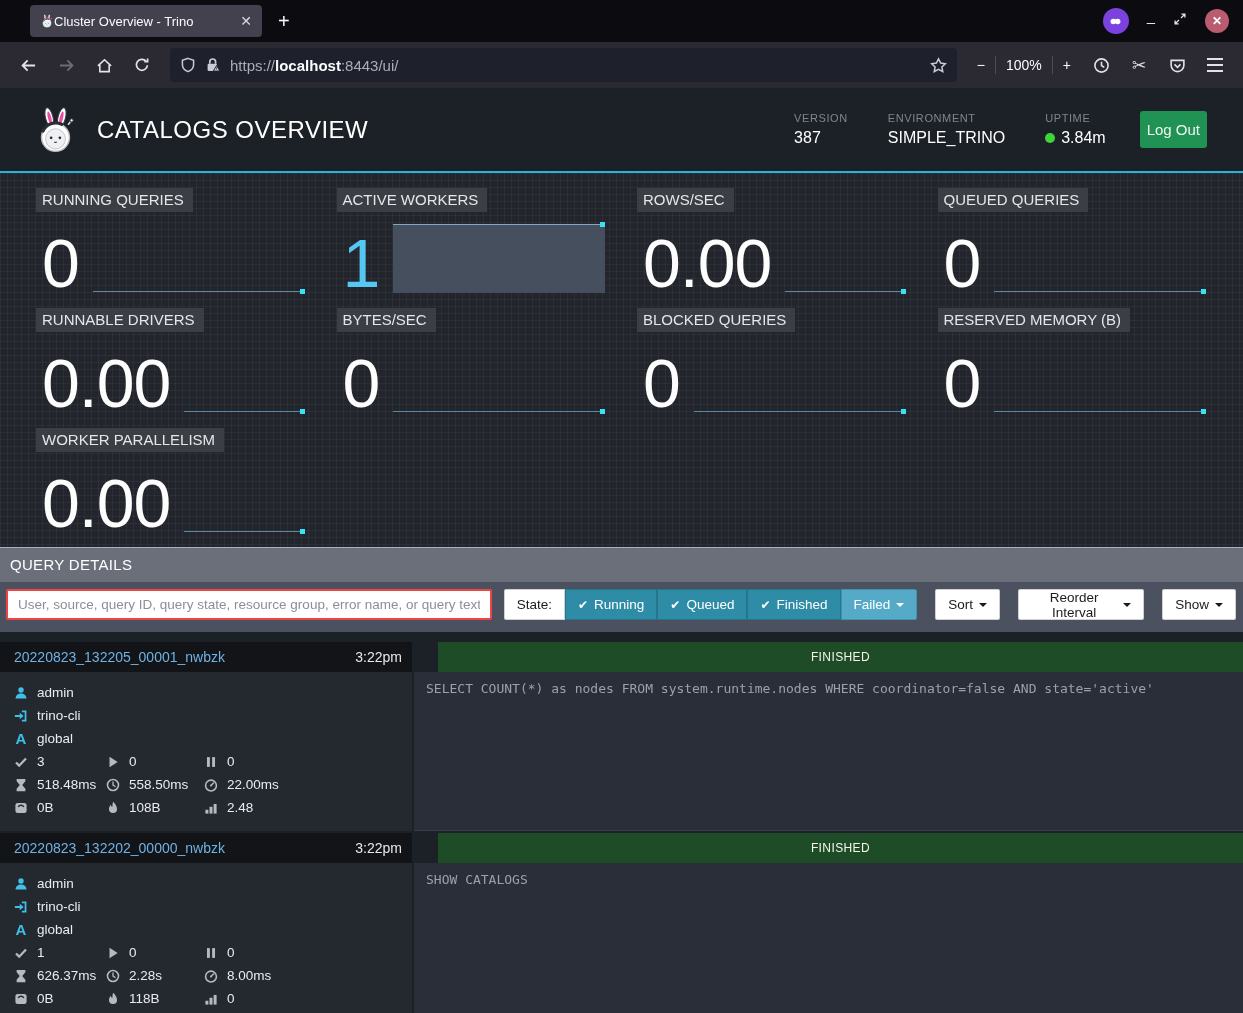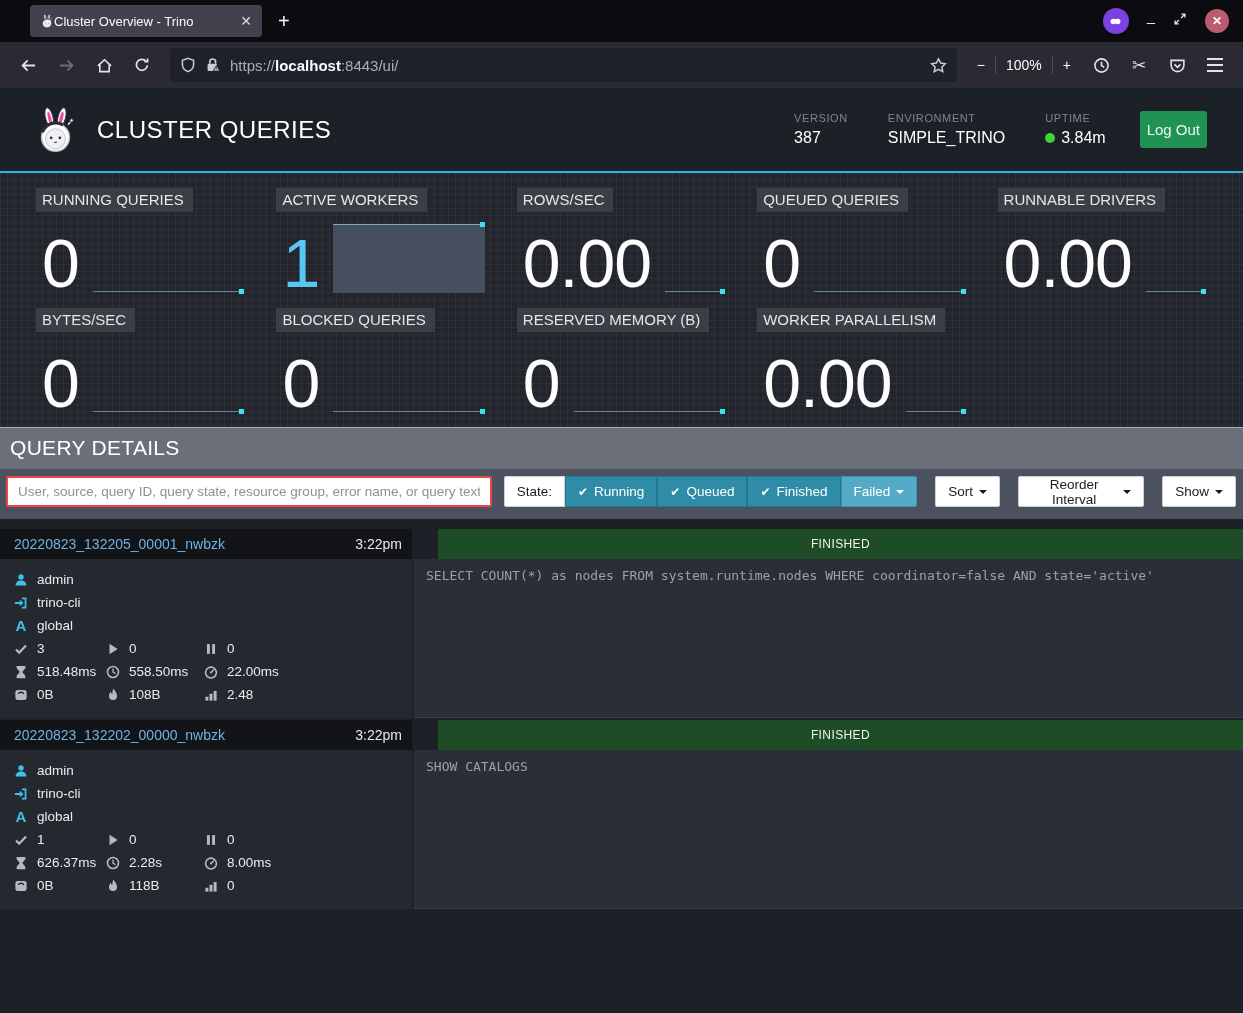--- a/index.html
+++ b/index.html
@@ -45,35 +45,35 @@
   .updot { width:10px; height:10px; border-radius:50%; background:#3ed43a; display:inline-block; }
   .logout-btn { background:#1f9254; color:#eef6f0; border:none; font-size:15px; padding:10px 7px;
                 border-radius:3px; font-family:inherit; }
 
   
   .stats-band { padding:15px 36px 12px 36px; background:#22252c;
     background-image:
       linear-gradient(rgba(255,255,255,0.045) 1px, transparent 1px),
       linear-gradient(90deg, rgba(255,255,255,0.045) 1px, transparent 1px);
     background-size:7px 7px; }
-  .stats-grid { display:grid; grid-template-columns:1fr 1fr 1fr 1fr 1fr; column-gap:31px; row-gap:13px; }
+  .stats-grid { display:grid; grid-template-columns:1fr 1fr 1fr 1fr; column-gap:31px; row-gap:13px; }
   .stat-card { position:relative; height:107px; display:flex; align-items:flex-end; }
   .stat-label { position:absolute; top:0; left:0; background:#3b3f45; color:#e4e6e8;
                 font-size:15px; padding:3px 9px 4px 6px; white-space:nowrap; z-index:2; }
   .stat-value { font-size:68px; line-height:.92; font-weight:400; color:#fdfdfd; padding-left:6px; letter-spacing:-1px; }
   .stat-value.accent { color:#56c7f2; }
   .spark { flex:1; position:relative; height:71px; margin-left:14px; margin-right:1px; }
   .spark .line { position:absolute; left:0; right:0; bottom:3px; height:1px; background:#5c87a3; }
   .spark .dot { position:absolute; right:0; bottom:1px; width:5px; height:5px; background:#39e1f5; }
   .spark.filled .fill { position:absolute; left:0; right:0; top:0; bottom:2px; background:#454f5d; border-top:1px solid #7fa9c1; }
   .spark.filled .dot { bottom:auto; top:-2px; }
 
   
   .qd-header { margin:0; background:#6a6f7a; border-top:1px solid #abb1ba; color:#fff;
-               font-size:21px; font-weight:400; padding:8px 0 9px 10px; letter-spacing:.3px; }
+               font-size:15px; font-weight:400; padding:8px 0 9px 10px; letter-spacing:.3px; }
   .qd-toolbar { background:#4c515f; display:flex; align-items:center; padding:7px 7px 12px 6px; gap:6px; }
   .search-input { width:535px; height:31px; border:2px solid #ef4444; border-radius:2px; padding:0 10px;
                   font-size:13.5px; font-family:inherit; color:#333; background:#fff; }
   .search-input::placeholder { color:#8a8f98; }
   .btn { height:31px; border:1px solid rgba(0,0,0,.18); font-size:13.5px; font-family:inherit;
          display:inline-flex; align-items:center; gap:6px; padding:0 12px; }
   .state-group { display:flex; }
   .state-group .addon { background:#fff; color:#1b1b1b; border-radius:2px 0 0 2px; }
   .btn.teal { background:#2e8ca6; color:#fff; border-color:#25758c; }
   .btn.teal.lighter { background:#55abc7; border-color:#3f93ad; }
@@ -293,21 +293,21 @@
         <span></span>
       </span>
     </span>
 </div>
 
 <div class="page">
   <div class="trino-header">
     <svg class="logo" width="39" height="48" viewBox="0 0 36 46">
         <use href="#i-bunny"></use>
       </svg>
-    <h1 class="page-title">CLUSTER QUERIES</h1>
+    <h1 class="page-title">CATALOGS OVERVIEW</h1>
     <div class="hmeta">
       <div class="hstat">
         <div class="lbl">VERSION</div>
         <div class="val">387</div>
       </div>
       <div class="hstat">
         <div class="lbl">ENVIRONMENT</div>
         <div class="val">SIMPLE_TRINO</div>
       </div>
       <div class="hstat">

